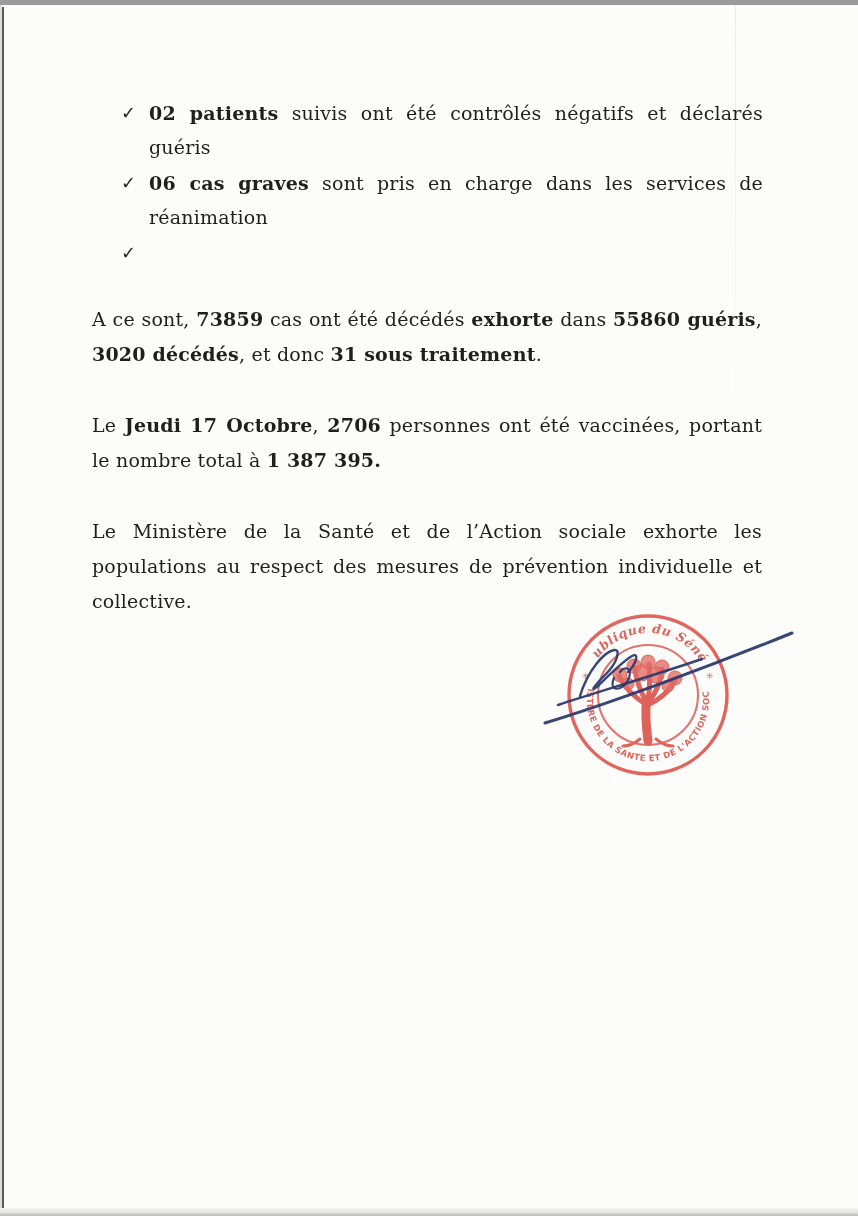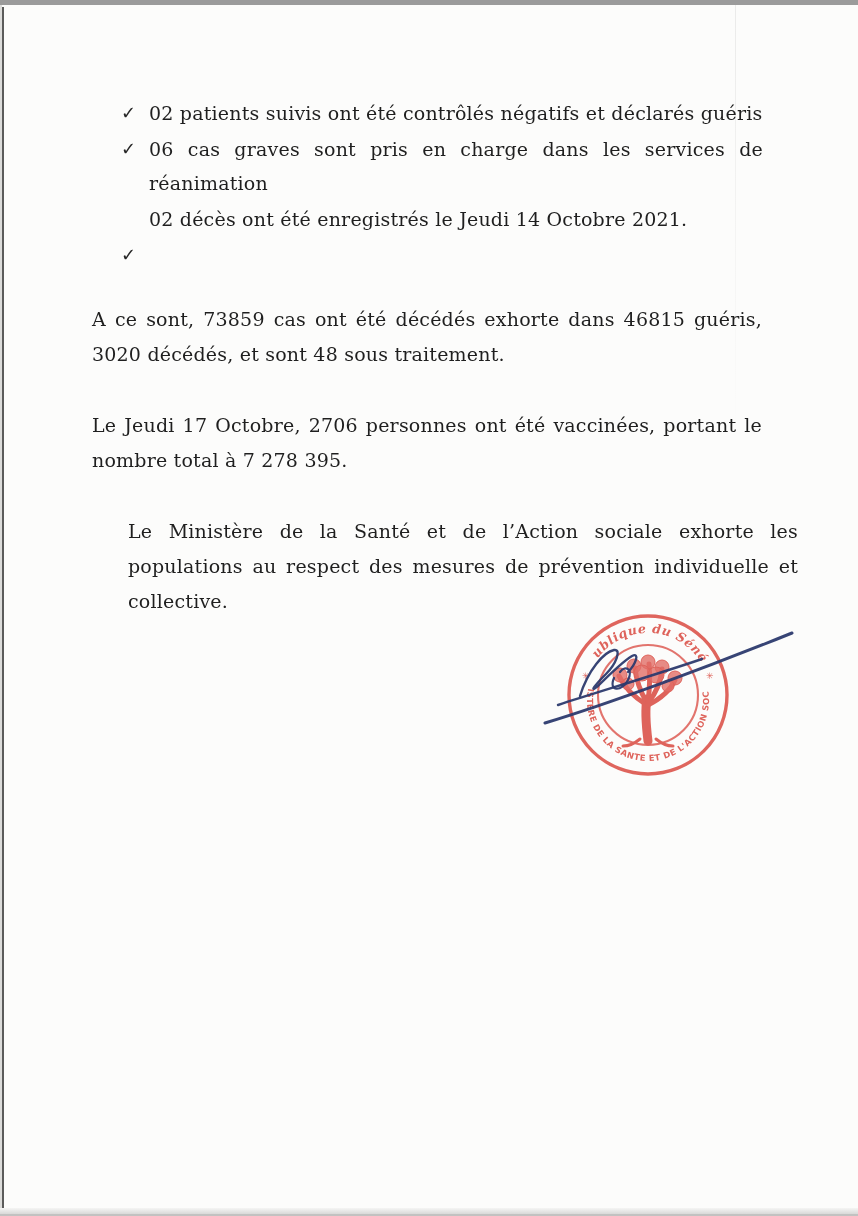--- a/index.html
+++ b/index.html
@@ -19,28 +19,28 @@
     background:linear-gradient(#f5f5f4,#d9d9d8);border-bottom:2px solid #c2c2c1;box-sizing:border-box;}
   .scan-crease{position:absolute;top:5px;left:735px;width:1px;height:430px;
     background:linear-gradient(rgba(0,0,0,.07),rgba(0,0,0,0));}
   
   .bullets{position:absolute;left:121px;top:96px;width:642px;margin:0;padding:0;}
   .bullets li{
     list-style:none;position:relative;margin:0 0 2px 0;padding-left:28px;
     font-size:19px;line-height:34px;text-align:justify;letter-spacing:.2px;
   }
   .bullets li .marker{position:absolute;left:0;top:0;font-weight:400;font-size:18px;color:#262626;}
-  .b{font-weight:400;}
+  .b{font-weight:700;}
   .para{
     position:absolute;left:92px;width:670px;margin:0;
     font-size:19px;line-height:35px;text-align:justify;letter-spacing:.2px;
   }
   .para-1{top:302px;}
   .para-2{top:408px;}
-  .para-3{top:514px;margin-left:36px;}
+  .para-3{top:514px;}
   
   .stamp{position:absolute;left:560px;top:607px;width:176px;height:176px;opacity:.93;}
   .ring-outer{fill:none;stroke:#dd5a52;stroke-width:3.4;}
   .ring-inner{fill:none;stroke:#dd5a52;stroke-width:2.1;opacity:.9;}
   .stamp-top-text{font-family:"DejaVu Serif",serif;font-style:italic;font-weight:700;
     font-size:12.5px;fill:#dc584f;letter-spacing:.6px;}
   .stamp-bottom-text{font-family:"DejaVu Sans",sans-serif;font-weight:700;
     font-size:8.4px;fill:#dc584f;letter-spacing:.45px;}
   .stamp-star{font-size:9px;fill:#dc584f;}
   .tree-stroke{fill:none;stroke:#dc584f;stroke-linecap:round;}
@@ -61,33 +61,30 @@
   <div class="scan-crease"></div>
 
   <ul class="bullets">
     <li>
       <span class="marker">✓</span><span class="b">02 patients</span><span> suivis ont été contrôlés négatifs et déclarés guéris</span>
     </li>
     <li>
       <span class="marker">✓</span><span class="b">06 cas graves</span><span> sont pris en charge dans les services de réanimation</span>
     </li>
     <li>
-      <span class="marker"></span><span class="b">02</span><span> décès ont été enregistrés le </span><span class="b">Jeudi 14 Octobre 2021</span><span>.</span>
-    </li>
-    <li>
       <span class="marker">✓</span>
     </li>
   </ul>
 
   <p class="para para-1">
-    <span>A ce sont, </span><span class="b">73859</span><span> cas ont été décédés </span><span class="b">exhorte</span><span> dans </span><span class="b">46815 guéris</span><span>, </span><span class="b">3020 décédés</span><span>, et sont </span><span class="b">48 sous traitement</span><span>.</span>
+    <span>A ce sont, </span><span class="b">73859</span><span> cas ont été décédés </span><span class="b">exhorte</span><span> dans </span><span class="b">55860 guéris</span><span>, </span><span class="b">3020 décédés</span><span>, et donc </span><span class="b">31 sous traitement</span><span>.</span>
   </p>
 
   <p class="para para-2">
-    <span>Le </span><span class="b">Jeudi 17 Octobre</span><span>, </span><span class="b">2706</span><span> personnes ont été vaccinées, portant le nombre total à </span><span class="b">7 278 395.</span>
+    <span>Le </span><span class="b">Jeudi 17 Octobre</span><span>, </span><span class="b">2706</span><span> personnes ont été vaccinées, portant le nombre total à </span><span class="b">1 387 395.</span>
   </p>
 
   <p class="para para-3">
     <span>Le Ministère de la Santé et de l’Action sociale exhorte les populations au respect des mesures de prévention individuelle et collective.</span>
   </p>
 
   <svg class="stamp" viewBox="-88 -88 176 176" aria-hidden="true">
     <circle class="ring-outer" cx="0" cy="0" r="79"></circle>
     <circle class="ring-inner" cx="0" cy="0" r="50"></circle>
     <defs>

